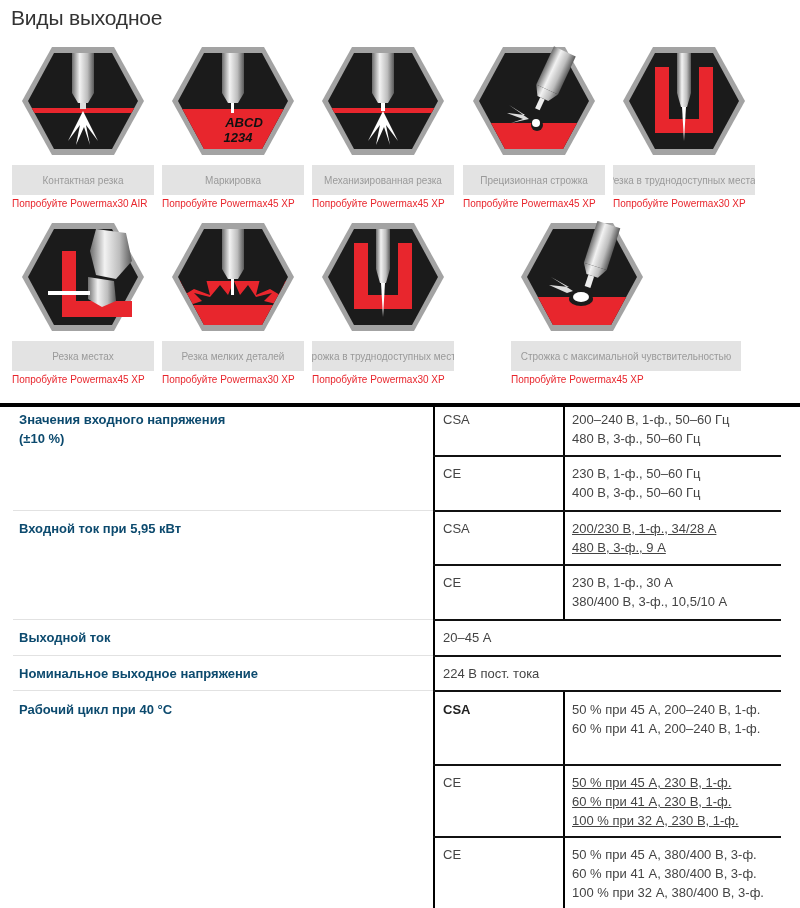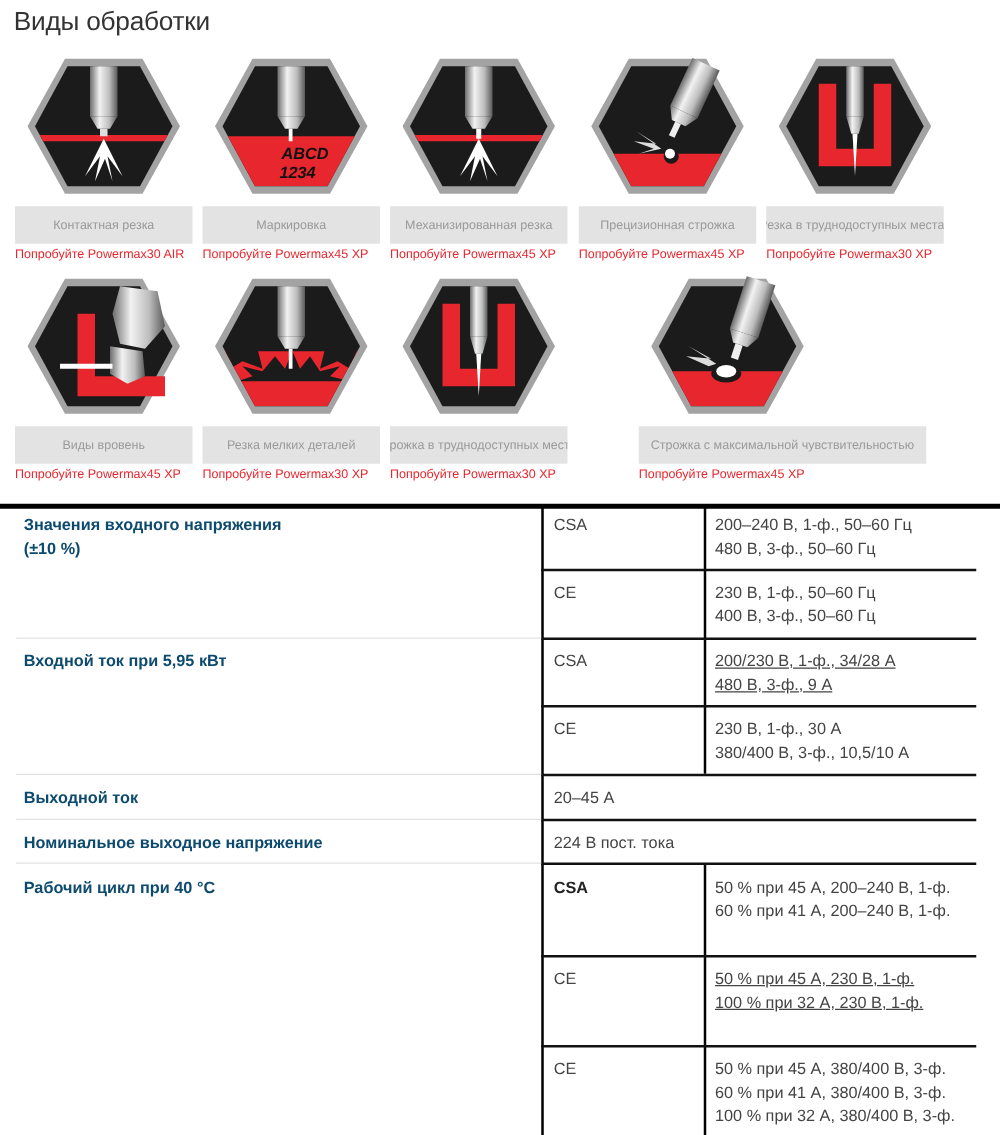--- a/index.html
+++ b/index.html
@@ -46,21 +46,21 @@
       <stop offset="0.35" stop-color="#f2f2f2"></stop>
       <stop offset="0.7" stop-color="#bdbdbd"></stop>
       <stop offset="1" stop-color="#5a5a5a"></stop>
     </linearGradient>
     <clipPath id="hexclip">
         <polygon points="34,8 92,8 118,56 92,104 34,104 8,56"></polygon>
       </clipPath>
   </defs>
 </svg>
 
-<h1 class="title">Виды обработки</h1>
+<h1 class="title">Виды выходное</h1>
 
 <div class="tile" style="left:12px;top:45px;">
   <svg class="hex" viewBox="0 0 126 112">
     <polygon points="32,2 94,2 124,56 94,110 32,110 2,56" fill="#a3a3a3"></polygon>
     <polygon points="34,8 92,8 118,56 92,104 34,104 8,56" fill="#1b1b1b"></polygon>
     <g clip-path="url(#hexclip)">
       <rect x="0" y="63" width="126" height="5" fill="#e8262d"></rect>
       <polygon points="63,66 48,96 60,80 56,100 64,82 70,100 66,80 78,96" fill="#fff"></polygon>
     </g>
     <rect x="52" y="8" width="22" height="40" fill="url(#metal)"></rect>
@@ -139,21 +139,21 @@
 
 <div class="tile" style="left:12px;top:221px;">
   <svg class="hex" viewBox="0 0 126 112">
     <polygon points="32,2 94,2 124,56 94,110 32,110 2,56" fill="#a3a3a3"></polygon>
     <polygon points="34,8 92,8 118,56 92,104 34,104 8,56" fill="#1b1b1b"></polygon>
     <path d="M42,30 H56 V80 H112 V96 H42 Z" fill="#e8262d"></path>
     <polygon points="76,8 106,12 112,40 96,58 76,54 70,30" fill="url(#metal)"></polygon>
     <polygon points="68,56 94,60 96,80 82,86 68,78" fill="url(#metal)"></polygon>
     <rect x="28" y="70" width="42" height="4" fill="#fff"></rect>
   </svg>
-  <div class="label">Виды вровень</div>
+  <div class="label">Резка местах</div>
   <a class="try">Попробуйте Powermax45 XP</a>
 </div>
 
 <div class="tile" style="left:162px;top:221px;">
   <svg class="hex" viewBox="0 0 126 112">
     <polygon points="32,2 94,2 124,56 94,110 32,110 2,56" fill="#a3a3a3"></polygon>
     <polygon points="34,8 92,8 118,56 92,104 34,104 8,56" fill="#1b1b1b"></polygon>
     <g clip-path="url(#hexclip)">
       <polygon points="0,60 126,60 126,110 0,110" fill="#e8262d"></polygon>
       <polygon points="24,72 40,76 50,64 58,74 64,60 70,74 78,64 86,76 102,72 94,80 110,84 20,84 32,80" fill="#1b1b1b"></polygon>
@@ -256,20 +256,21 @@
 
 <div class="spec bold" style="left:19px;top:700px;">Рабочий цикл при 40 °C</div>
 <div class="cell b" style="left:443px;top:700px;">CSA</div>
 <div class="cell" style="left:572px;top:700px;">
   <div>50 % при 45 А, 200–240 В, 1-ф.</div>
   <div>60 % при 41 А, 200–240 В, 1-ф.</div>
 </div>
 <div class="cell" style="left:443px;top:773px;">CE</div>
 <div class="cell" style="left:572px;top:773px;text-decoration:underline;">
   <div>50 % при 45 А, 230 В, 1-ф.</div>
+  <div>60 % при 41 А, 230 В, 1-ф.</div>
   <div>100 % при 32 А, 230 В, 1-ф.</div>
 </div>
 <div class="cell" style="left:443px;top:845px;">CE</div>
 <div class="cell" style="left:572px;top:845px;">
   <div>50 % при 45 А, 380/400 В, 3-ф.</div>
   <div>60 % при 41 А, 380/400 В, 3-ф.</div>
   <div>100 % при 32 А, 380/400 В, 3-ф.</div>
 </div>
 
 </body></html>

